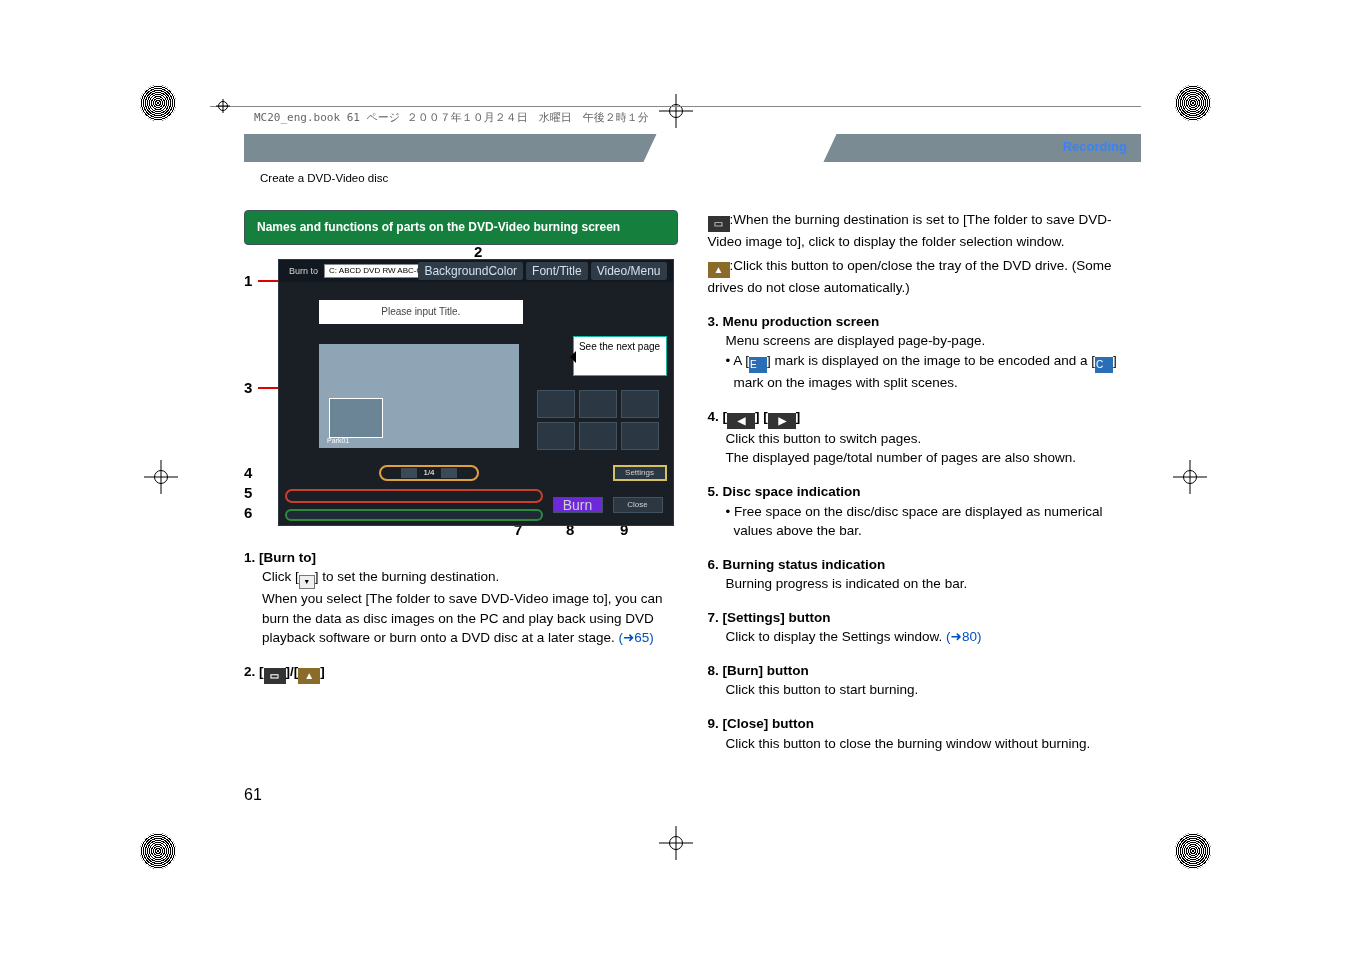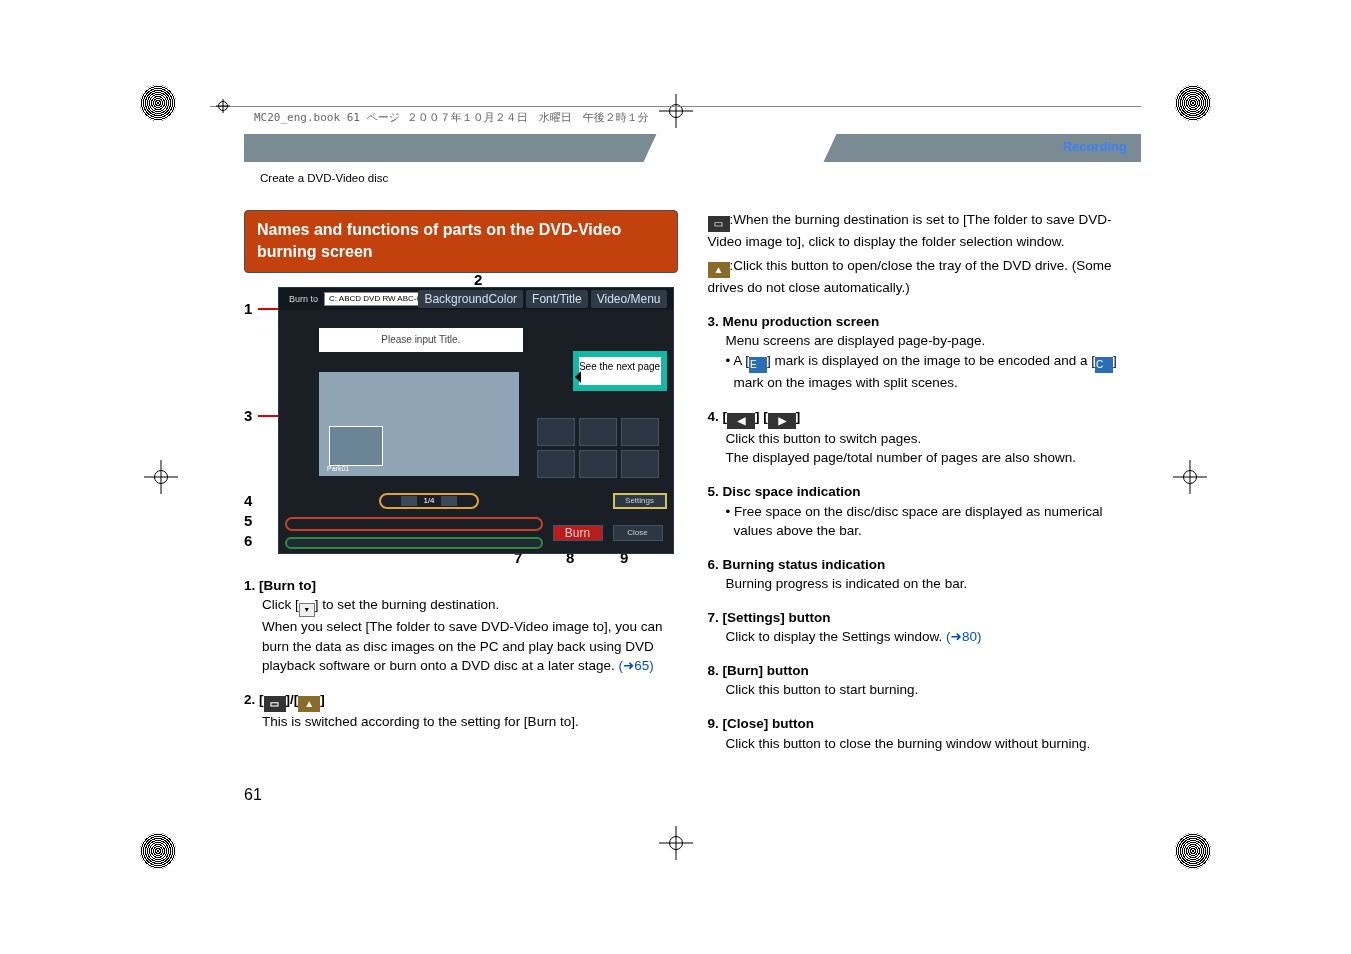--- a/index.html
+++ b/index.html
@@ -35,44 +35,44 @@
   .banner-gap { position: absolute; top: 134px; left: 650px; width: 180px; height: 28px; background: #fff; transform: skewX(-25deg); }
   .banner-label { position: absolute; top: 139px; right: 224px; color: #3b82f6; font-weight: bold; font-size: 13px; }
 
   .crumb { position: absolute; top: 172px; left: 260px; font-size: 11.5px; }
 
   
   .page { position: absolute; top: 210px; left: 244px; right: 210px; bottom: 145px; display: flex; gap: 30px; }
   .col { flex: 1; min-width: 0; }
 
   
-  .sub-box { background: #c2410c; border: 1px solid #41525b; border-radius: 4px; color: #fff; font-weight: bold; padding: 8px 12px; font-size: 16px; line-height: 1.4; }
+  .sub-box { background: #15803d; border: 1px solid #41525b; border-radius: 4px; color: #fff; font-weight: bold; padding: 8px 12px; font-size: 12px; line-height: 1.4; }
 
   
   .shot-wrap { position: relative; margin-top: 14px; height: 275px; }
   .shot { position: absolute; top: 0; left: 34px; right: 4px; bottom: 8px; background: #1a1f25; border: 1px solid #2b3742; }
   .shot-top { position:absolute; top:0; left:0; right:0; height:22px; background:#121820; display:flex; align-items:center;}
   .burnto-lbl{ color:#d5d5d5; font-size:9px; margin-left:10px;}
   .burnto-dd{ margin-left:6px; height:14px; background:#fff; font-size:8px; padding:0 4px; display:flex; align-items:center; width:150px; border:1px solid #888;}
   .shot-tabs{ position:absolute; top:0; right:0; height:22px; display:flex; gap:3px; align-items:center; padding-right:6px;}
   .shot-tab{ background:#2f3b46; color:#d0e0ec; font-size:12px; padding:2px 6px; border-radius:2px;}
   .shot-title{ position:absolute; top:40px; left:40px; right:150px; height:24px; background:#fff; display:flex; align-items:center; justify-content:center; font-size:10px; color:#444;}
   .shot-menu{ position:absolute; top:84px; left:40px; width:200px; height:104px; background:#8fa4b5; display:flex; align-items:flex-end; padding:6px;}
   .thumb{ width:54px; height:40px; background:#6b8596; margin:auto 0 4px 4px; border:1px solid #fff;}
   .caption{ position:absolute; bottom:4px; left:8px; font-size:7px; color:#fff;}
-  .shot-nextbox{ position:absolute; top:63px; right:6px; width:94px; height:40px; background:#fff; border:6px solid #14b8a6; font-size:10px; text-align:center; padding-top:4px; line-height:1.2;}
+  .shot-nextbox{ position:absolute; top:76px; right:6px; width:94px; height:40px; background:#fff; border:1px solid #14b8a6; font-size:10px; text-align:center; padding-top:4px; line-height:1.2;}
   .shot-nextbox::after{ content:""; position:absolute; left:-10px; top:14px; border:6px solid transparent; border-right-color:#000;}
   .side-tiles{ position:absolute; right:6px; top:130px; width:130px; display:flex; flex-wrap:wrap; gap:4px;}
   .tile{ width:38px; height:28px; background:#2b3742; border:1px solid #415260;}
   .shot-pager{ position:absolute; left:100px; bottom:44px; width:100px; height:16px; border:2px solid #e0a040; border-radius:9px; display:flex; align-items:center; justify-content:center; gap:6px; font-size:8px; color:#fff;}
   .pg-btn{ width:16px; height:10px; background:#3a4a58; display:inline-block;}
   .shot-settings{ position:absolute; right:6px; bottom:44px; width:54px; height:16px; background:#2b3742; border:2px solid #d7c060; color:#d0d0d0; font-size:8px; display:flex; align-items:center; justify-content:center;}
   .shot-disc{ position:absolute; left:6px; right:130px; bottom:22px; height:14px; border:2px solid #c84028; border-radius:8px;}
   .shot-status{ position:absolute; left:6px; right:130px; bottom:4px; height:12px; background:#1f2a35; border:2px solid #2e8b3e; border-radius:7px;}
-  .shot-burn{ position:absolute; right:70px; bottom:12px; width:50px; height:16px; background:#b91c1c; color:#d0d0d0; font-size:12px; display:flex; align-items:center; justify-content:center; border:1px solid #415260;}
+  .shot-burn{ position:absolute; right:70px; bottom:12px; width:50px; height:16px; background:#6d28d9; color:#d0d0d0; font-size:14px; display:flex; align-items:center; justify-content:center; border:1px solid #415260;}
   .shot-close{ position:absolute; right:10px; bottom:12px; width:50px; height:16px; background:#2b3742; color:#d0d0d0; font-size:8px; display:flex; align-items:center; justify-content:center; border:1px solid #415260;}
 
   
   .call-num { position:absolute; font-weight:bold; font-size:15px; color:#000; }
   .call-line-h { position:absolute; height:2px; background:#e00000; }
   .call-line-v { position:absolute; width:2px; background:#e00000; }
 
   
   .para { margin-top: 14px; line-height: 1.45; font-size: 13.5px; }
   .item-head { font-weight: bold; }
@@ -196,21 +196,20 @@
       </div>
       <div class="ind">
         <span>When you select [The folder to save DVD-Video image to], you can burn the data as disc images on the PC and play back using DVD playback software or burn onto a DVD disc at a later stage. </span><span class="link">(➜65)</span>
       </div>
     </div>
 
     <div class="para">
       <div class="item-head">
         <span>2. [</span><span class="icon-box ic-folder">▭</span><span>]/[</span><span class="icon-box ic-eject">▲</span><span>]</span>
       </div>
-      <div class="ind">This is switched according to the setting for [Burn to].</div>
     </div>
   </div>
 
   <div class="col">
     <div class="para" style="margin-top:0;">
       <span class="icon-box ic-folder">▭</span><span>:When the burning destination is set to [The folder to save DVD-Video image to], click to display the folder selection window.</span>
     </div>
     <div class="para" style="margin-top:4px;">
       <span class="icon-box ic-eject">▲</span><span>:Click this button to open/close the tray of the DVD drive. (Some drives do not close automatically.)</span>
     </div>

